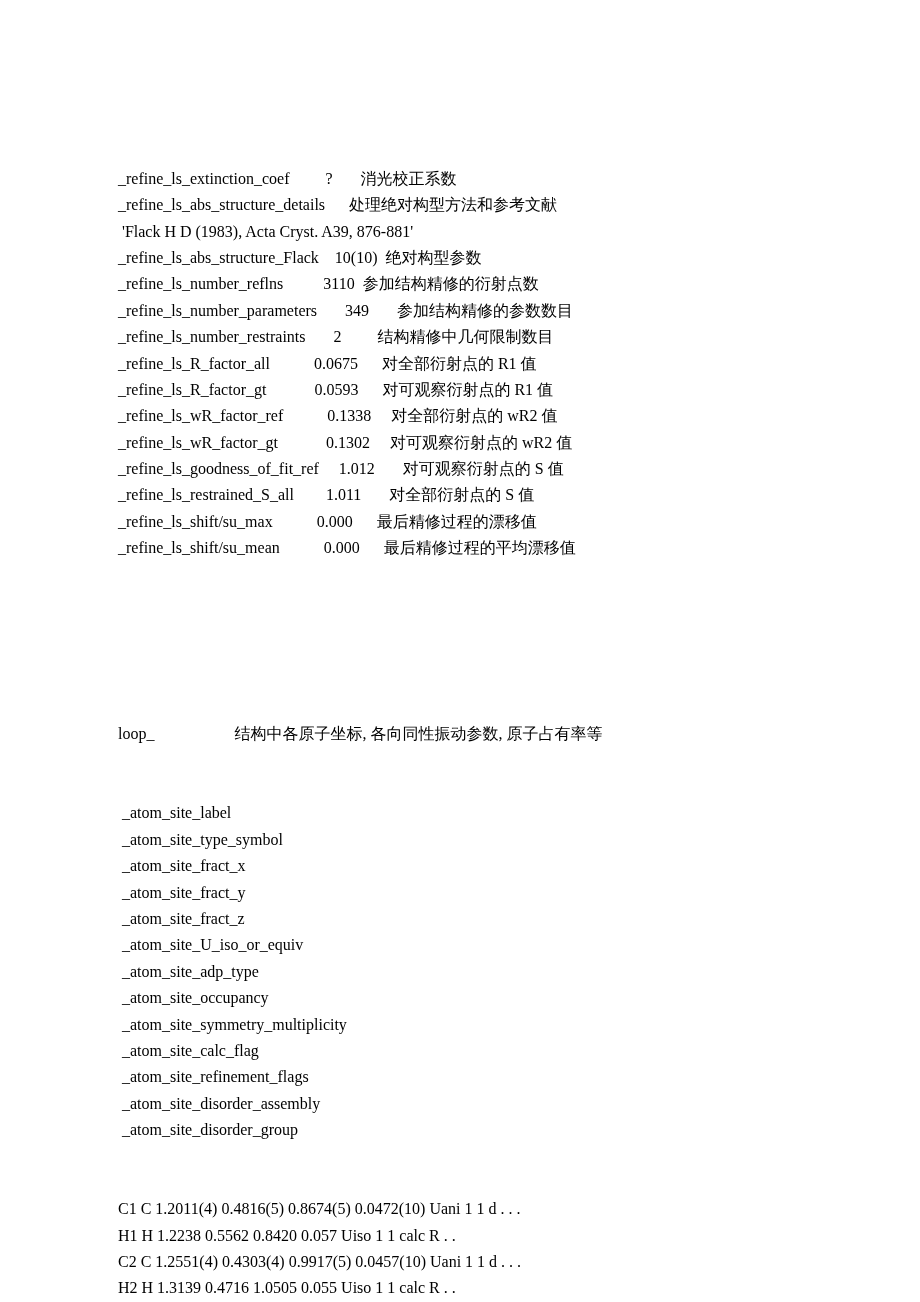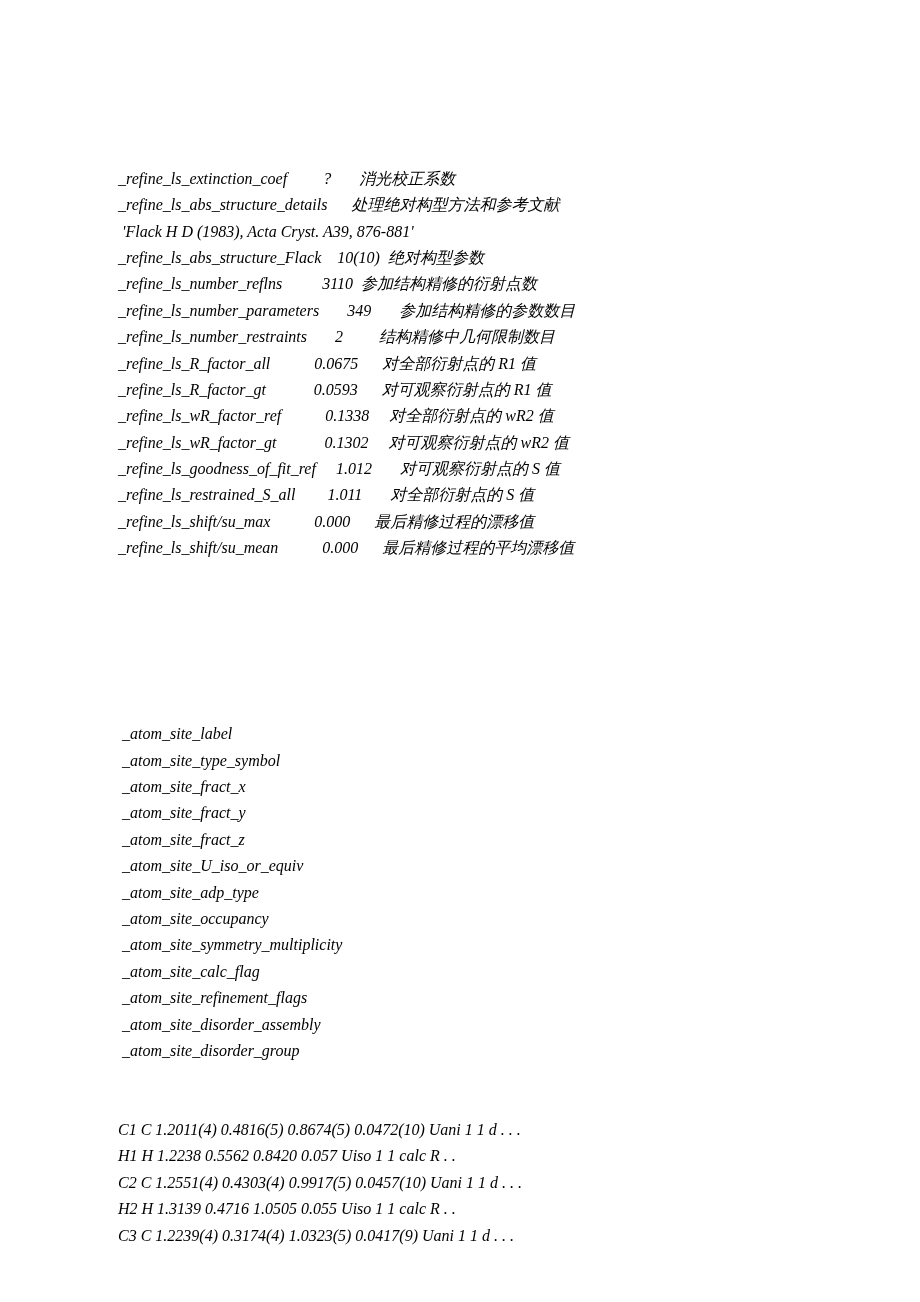--- a/index.html
+++ b/index.html
@@ -11,24 +11,25 @@
     color: #000000;
     line-height: 1.65;
   }
   .page {
     width: 920px;
     min-height: 1302px;
     box-sizing: border-box;
     padding: 113px 118px 80px 118px;
     white-space: pre;
   }
-  .line { display: block; font-style: italic; }
+  .line { display: block; }
   .gap2 { display: block; height: 54px; }
 </style>
 </head>
 <body>
 
 <div class="page">
   <div id="sec1"><span class="line">_refine_ls_extinction_coef         ?       消光校正系数</span><span class="line">_refine_ls_abs_structure_details      处理绝对构型方法和参考文献</span><span class="line"> 'Flack H D (1983), Acta Cryst. A39, 876-881'</span><span class="line">_refine_ls_abs_structure_Flack    10(10)  绝对构型参数</span><span class="line">_refine_ls_number_reflns          3110  参加结构精修的衍射点数</span><span class="line">_refine_ls_number_parameters       349       参加结构精修的参数数目</span><span class="line">_refine_ls_number_restraints       2         结构精修中几何限制数目</span><span class="line">_refine_ls_R_factor_all           0.0675      对全部衍射点的 R1 值</span><span class="line">_refine_ls_R_factor_gt            0.0593      对可观察衍射点的 R1 值</span><span class="line">_refine_ls_wR_factor_ref           0.1338     对全部衍射点的 wR2 值</span><span class="line">_refine_ls_wR_factor_gt            0.1302     对可观察衍射点的 wR2 值</span><span class="line">_refine_ls_goodness_of_fit_ref     1.012       对可观察衍射点的 S 值</span><span class="line">_refine_ls_restrained_S_all        1.011       对全部衍射点的 S 值</span><span class="line">_refine_ls_shift/su_max           0.000      最后精修过程的漂移值</span><span class="line">_refine_ls_shift/su_mean           0.000      最后精修过程的平均漂移值</span></div>
   <span class="gap2"></span>
+  <span class="line">loop_                    结构中各原子坐标, 各向同性振动参数, 原子占有率等</span>
   <div id="sec2fields"><span class="line"> _atom_site_label</span><span class="line"> _atom_site_type_symbol</span><span class="line"> _atom_site_fract_x</span><span class="line"> _atom_site_fract_y</span><span class="line"> _atom_site_fract_z</span><span class="line"> _atom_site_U_iso_or_equiv</span><span class="line"> _atom_site_adp_type</span><span class="line"> _atom_site_occupancy</span><span class="line"> _atom_site_symmetry_multiplicity</span><span class="line"> _atom_site_calc_flag</span><span class="line"> _atom_site_refinement_flags</span><span class="line"> _atom_site_disorder_assembly</span><span class="line"> _atom_site_disorder_group</span></div>
   <div id="sec2data"><span class="line">C1 C 1.2011(4) 0.4816(5) 0.8674(5) 0.0472(10) Uani 1 1 d . . .</span><span class="line">H1 H 1.2238 0.5562 0.8420 0.057 Uiso 1 1 calc R . .</span><span class="line">C2 C 1.2551(4) 0.4303(4) 0.9917(5) 0.0457(10) Uani 1 1 d . . .</span><span class="line">H2 H 1.3139 0.4716 1.0505 0.055 Uiso 1 1 calc R . .</span><span class="line">C3 C 1.2239(4) 0.3174(4) 1.0323(5) 0.0417(9) Uani 1 1 d . . .</span></div>
 </div>
 
 </body></html>

